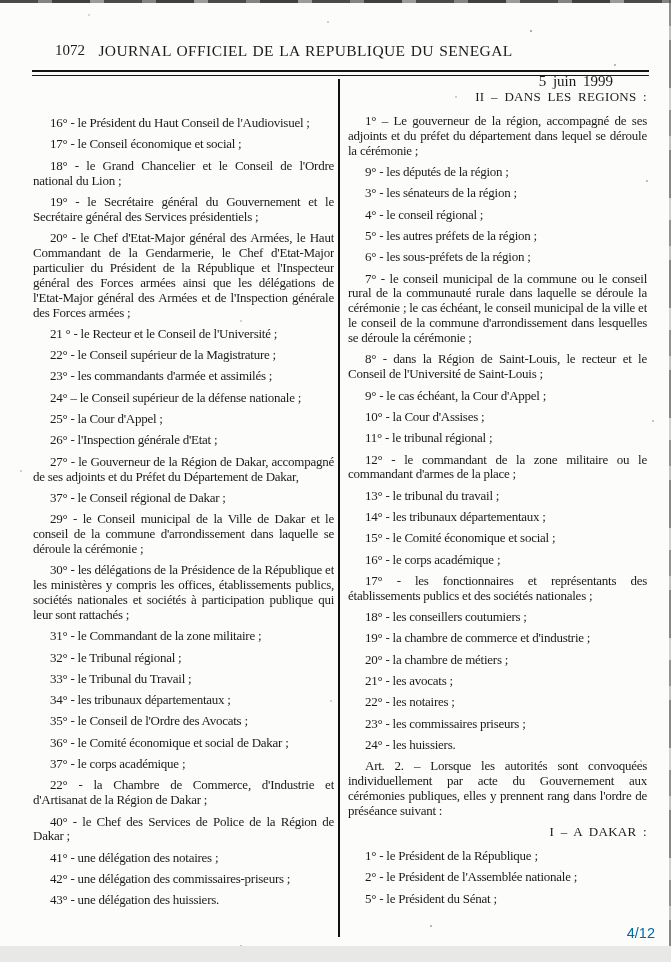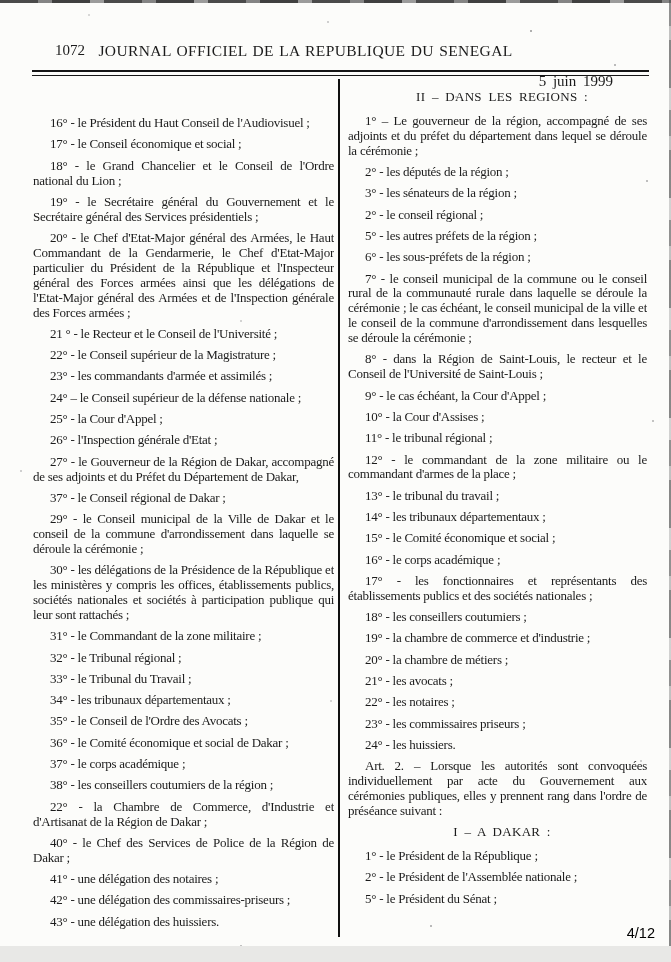--- a/index.html
+++ b/index.html
@@ -54,21 +54,21 @@
   }
   .col{
     position:absolute;top:88px;height:856px;overflow:hidden;
     font-size:13px;line-height:14.9px;
     letter-spacing:-.25px;
     text-align:justify;
   }
   .col-left{left:33px;width:301px;margin-top:28px;}
   .col-right{left:348px;width:299px;}
   .col p{margin:0 0 6.4px 0;text-indent:17px;}
-  .col .heading{letter-spacing:.3px;word-spacing:3px;text-indent:9px;margin:2px 0 9px 0;text-align:center;}
+  .col .heading{letter-spacing:.3px;word-spacing:3px;text-indent:9px;margin:2px 0 9px 0;text-align:right;}
 </style>
 </head>
 <body>
 
 <div class="page">
 
   <div class="scan-edge-top"></div>
   <div class="scan-edge-right"></div>
   <div class="noise"></div>
 
@@ -97,35 +97,34 @@
       <p>37° - le Conseil régional de Dakar ;</p>
       <p>29° - le Conseil municipal de la Ville de Dakar et le conseil de la commune d'arrondissement dans laquelle se déroule la cérémonie ;</p>
       <p>30° - les délégations de la Présidence de la République et les ministères y compris les offices, établissements publics, sociétés nationales et sociétés à participation publique qui leur sont rattachés ;</p>
       <p>31° - le Commandant de la zone militaire ;</p>
       <p>32° - le Tribunal régional ;</p>
       <p>33° - le Tribunal du Travail ;</p>
       <p>34° - les tribunaux départementaux ;</p>
       <p>35° - le Conseil de l'Ordre des Avocats ;</p>
       <p>36° - le Comité économique et social de Dakar ;</p>
       <p>37° - le corps académique ;</p>
-      <p>38° - les conseillers coutumiers de la région ;</p>
       <p>22° - la Chambre de Commerce, d'Industrie et d'Artisanat de la Région de Dakar ;</p>
       <p>40° - le Chef des Services de Police de la Région de Dakar ;</p>
       <p>41° - une délégation des notaires ;</p>
       <p>42° - une délégation des commissaires-priseurs ;</p>
       <p>43° - une délégation des huissiers.</p>
     </div>
 
   <div class="col col-right">
     <p class="heading">II – DANS LES REGIONS :</p>
     <div>
         <p>1° – Le gouverneur de la région, accompagné de ses adjoints et du préfet du département dans lequel se déroule la cérémonie ;</p>
-        <p>2° - les députés de la région ;</p>
+        <p>9° - les députés de la région ;</p>
         <p>3° - les sénateurs de la région ;</p>
-        <p>2° - le conseil régional ;</p>
+        <p>4° - le conseil régional ;</p>
         <p>5° - les autres préfets de la région ;</p>
         <p>6° - les sous-préfets de la région ;</p>
         <p>7° - le conseil municipal de la commune ou le conseil rural de la communauté rurale dans laquelle se déroule la cérémonie ; le cas échéant, le conseil municipal de la ville et le conseil de la commune d'arrondissement dans lesquelles se déroule la cérémonie ;</p>
         <p>8° - dans la Région de Saint-Louis, le recteur et le Conseil de l'Université de Saint-Louis ;</p>
         <p>9° - le cas échéant, la Cour d'Appel ;</p>
         <p>10° - la Cour d'Assises ;</p>
         <p>11° - le tribunal régional ;</p>
         <p>12° - le commandant de la zone militaire ou le commandant d'armes de la place ;</p>
         <p>13° - le tribunal du travail ;</p>
         <p>14° - les tribunaux départementaux ;</p>
@@ -142,15 +141,15 @@
       </div>
     <p>Art. 2. – Lorsque les autorités sont convoquées individuellement par acte du Gouvernement aux cérémonies publiques, elles y prennent rang dans l'ordre de préséance suivant :</p>
     <p class="heading">I – A DAKAR :</p>
     <div>
         <p>1° - le Président de la République ;</p>
         <p>2° - le Président de l'Assemblée nationale ;</p>
         <p>5° - le Président du Sénat ;</p>
       </div>
   </div>
 
-  <div style="position:absolute;right:16px;bottom:5px;font-family:'Liberation Sans',sans-serif;font-size:14.5px;color:#000000;">4/12</div>
+  <div style="position:absolute;right:16px;bottom:5px;font-family:'Liberation Sans',sans-serif;font-size:14.5px;color:#0369a1;">4/12</div>
 
 </div>
 
 </body></html>

